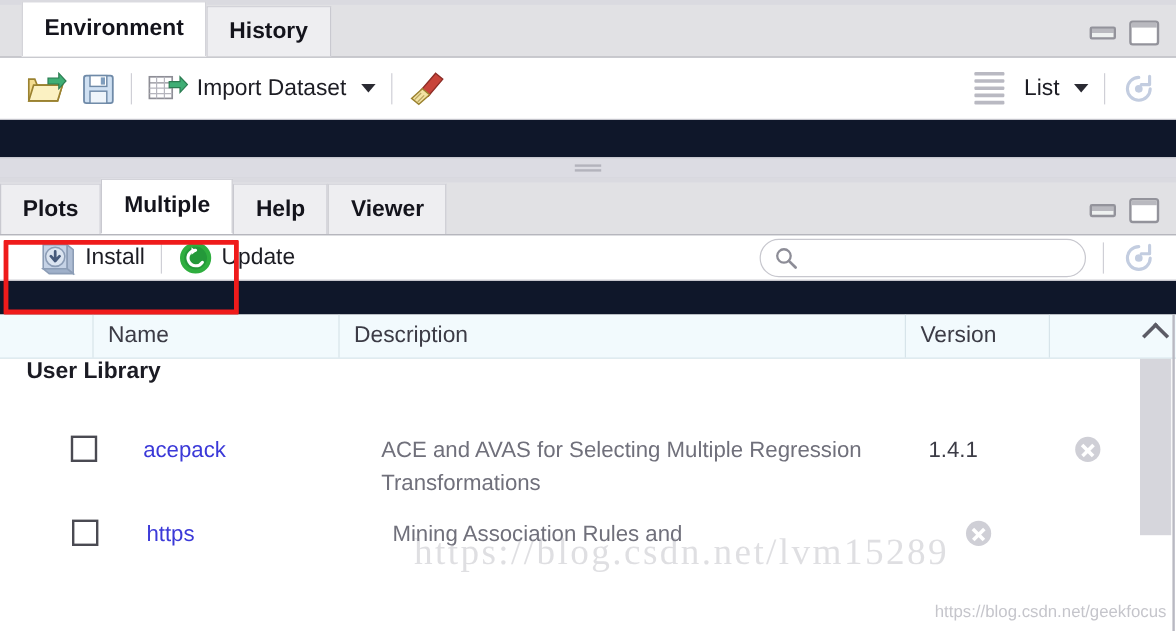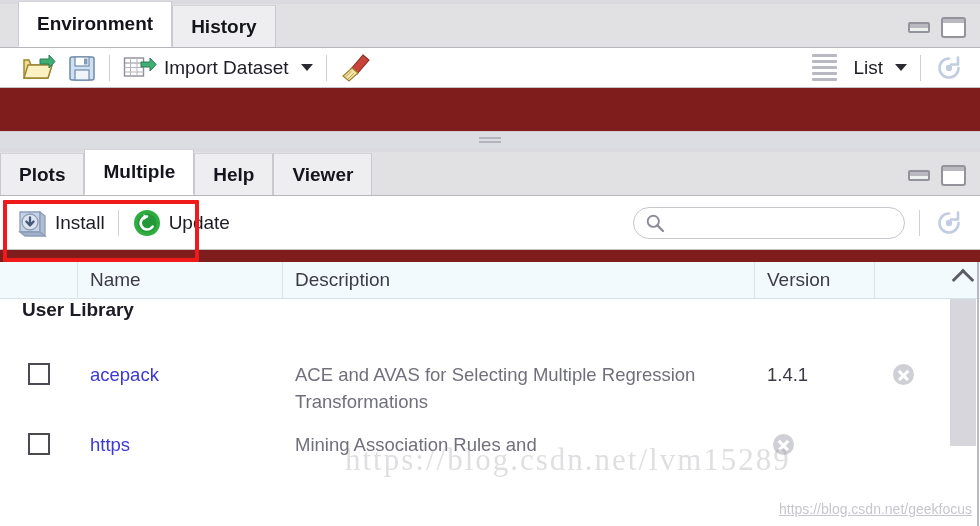--- a/index.html
+++ b/index.html
@@ -12,21 +12,21 @@
     height: 526px;
     font-family: "Liberation Sans", sans-serif;
     overflow: hidden;
     position: relative;
     -webkit-font-smoothing: antialiased;
   }
 
   #app {
     position: absolute;
     inset: 0;
-    background: #7f1d1d;
+    background: #0f172a;
   }
 
   
   .panel { position: absolute; left: 0; width: 980px; }
 
   .tabbar {
     position: relative;
     height: 47px;
     background: #e1e1e4;
     border-bottom: 1px solid #b6b6bd;
@@ -89,21 +89,21 @@
   }
   .wb-max::before {
     content: "";
     position: absolute; left: 0; right: 0; top: 0; height: 4px;
     background: #b9b9bf;
   }
 
   
   .envbar {
     position: relative;
-    height: 40px;
+    height: 52px;
     background: #ffffff;
     border-bottom: 1px solid #c4c4cb;
     display: flex;
     align-items: center;
     padding-left: 22px;
     box-sizing: border-box;
   }
   .tb-item {
     display: flex;
     align-items: center;
@@ -152,26 +152,26 @@
     position: absolute;
     left: 50%; top: 50%;
     transform: translate(-50%, -50%);
     width: 22px;
   }
   .splitter .grip i { display: block; height: 2px; background: #b3b3bc; margin: 2px 0; }
 
   
   .pkgbar {
     position: relative;
-    height: 54px;
+    height: 38px;
     background: #ffffff;
     border-bottom: 1px solid #c4c4cb;
     display: flex;
     align-items: center;
-    padding-left: 2px;
+    padding-left: 18px;
     box-sizing: border-box;
   }
   .pkgbar-right {
     position: absolute;
     right: 16px;
     top: 0; bottom: 0;
     display: flex;
     align-items: center;
   }
   .searchbox {
@@ -249,20 +249,21 @@
     font-size: 19px;
     font-weight: bold;
     color: #1b1b23;
     background: #ffffff;
   }
   .trow {
     display: flex;
     background: #ffffff;
     align-items: flex-start;
     padding-top: 10px;
+    margin-left: 32px;
   }
   .td {
     box-sizing: border-box;
     font-size: 18.5px;
     line-height: 27px;
     color: #6f6f7a;
   }
   .td.c-chk  { width: 78px; display: flex; justify-content: center; padding-top: 2px; }
   .td.c-name { width: 205px; color: #3b39d8; padding-left: 12px; }
   .td.c-desc { width: 472px; padding-left: 12px; color: #70707b; }
@@ -339,21 +340,20 @@
   }
   .wm-small {
     position: absolute;
     right: 8px;
     top: 501px;
     font-size: 14px;
     color: rgba(150,150,160,0.55);
     white-space: nowrap;
     z-index: 30;
     pointer-events: none;
-    text-decoration: underline;
   }
 
   .icon-svg { display: block; }
 </style>
 </head>
 <body>
 
 <div id="app">
 
   <div class="panel" style="top:0;">

